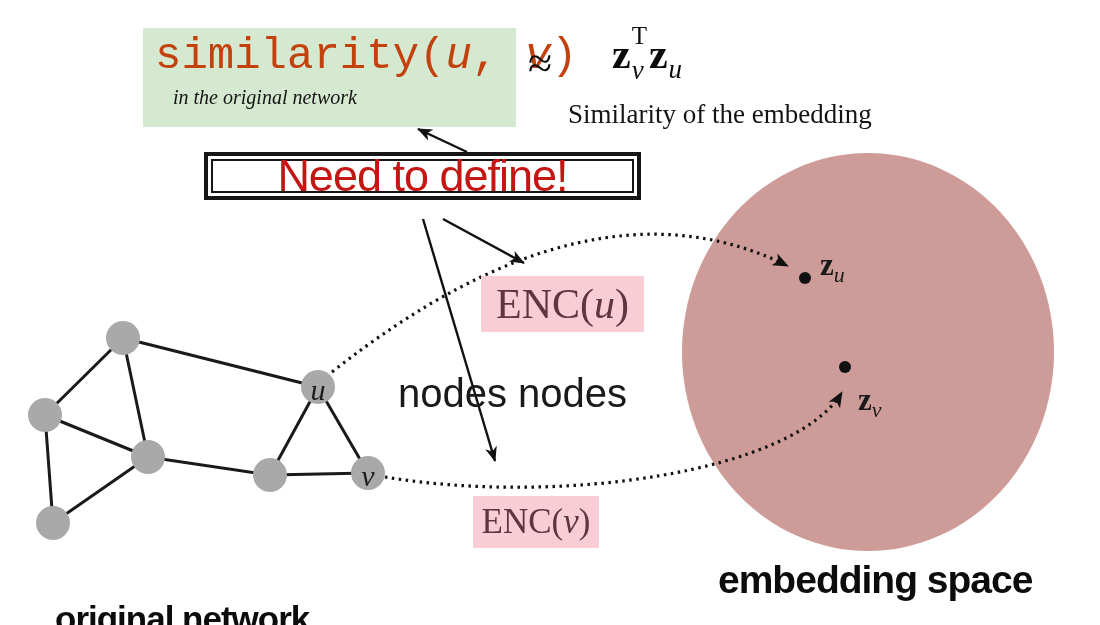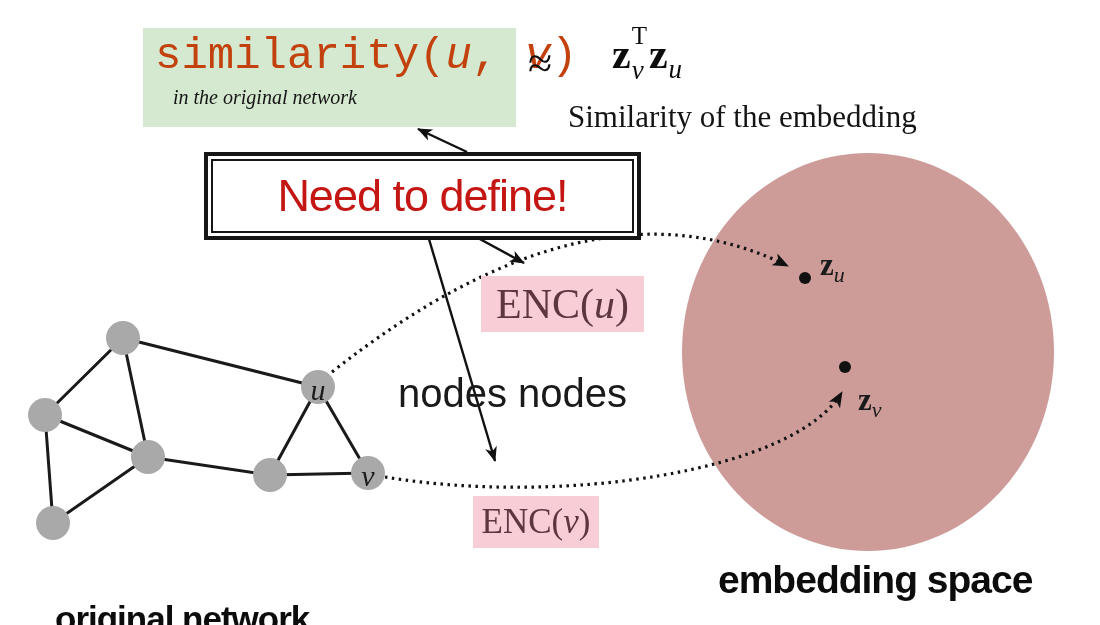--- a/index.html
+++ b/index.html
@@ -20,25 +20,25 @@
   .simline{font-family:Liberation Mono, monospace;font-size:44px;line-height:52px;color:#c2410c;white-space:nowrap;}
   .simline .mvar{font-style:italic;}
   .simsub{font-family:"Liberation Serif",serif;font-size:20px;line-height:30px;margin-left:18px;color:#141414;font-style:italic;}
   .approx{left:528px;top:38px;font-family:"Liberation Serif",serif;font-size:44px;color:#0c0c0c;}
   .formula{left:612px;top:24px;display:flex;align-items:flex-start;font-family:"Liberation Serif",serif;color:#0c0c0c;}
   .formula .zb{font-size:42px;font-weight:bold;line-height:60px;}
   .formula .supsub{display:inline-flex;flex-direction:column;align-items:flex-start;margin:0 2px 0 1px;}
   .formula .sup{font-size:25px;line-height:24px;}
   .formula .sub{font-size:27px;font-style:italic;line-height:26px;margin-top:9px;}
   .formula .sub2{font-size:27px;font-style:italic;line-height:26px;margin-top:32px;margin-left:1px;}
-  .fcaption{left:568px;top:99px;font-family:"Liberation Serif",serif;font-size:31px;color:#141414;white-space:nowrap;}
+  .fcaption{left:568px;top:99px;font-family:"Liberation Serif",serif;font-size:27px;color:#141414;white-space:nowrap;}
 
   
   .need-box{
-    left:204px;top:152px;width:437px;height:88px;background:#fff;
+    left:204px;top:152px;width:437px;height:48px;background:#fff;
     border:4px solid #161616;box-sizing:border-box;padding:3px;
   }
   .need-box-inner{
     width:100%;height:100%;border:2px solid #161616;box-sizing:border-box;
     display:flex;align-items:center;justify-content:center;
     font-size:45px;letter-spacing:-1px;color:var(--alert-red,#c41613);white-space:nowrap;
   }
 
   
   .encode-label{left:398px;top:371px;font-size:40px;letter-spacing:0px;color:#1a1a1a;white-space:nowrap;}

